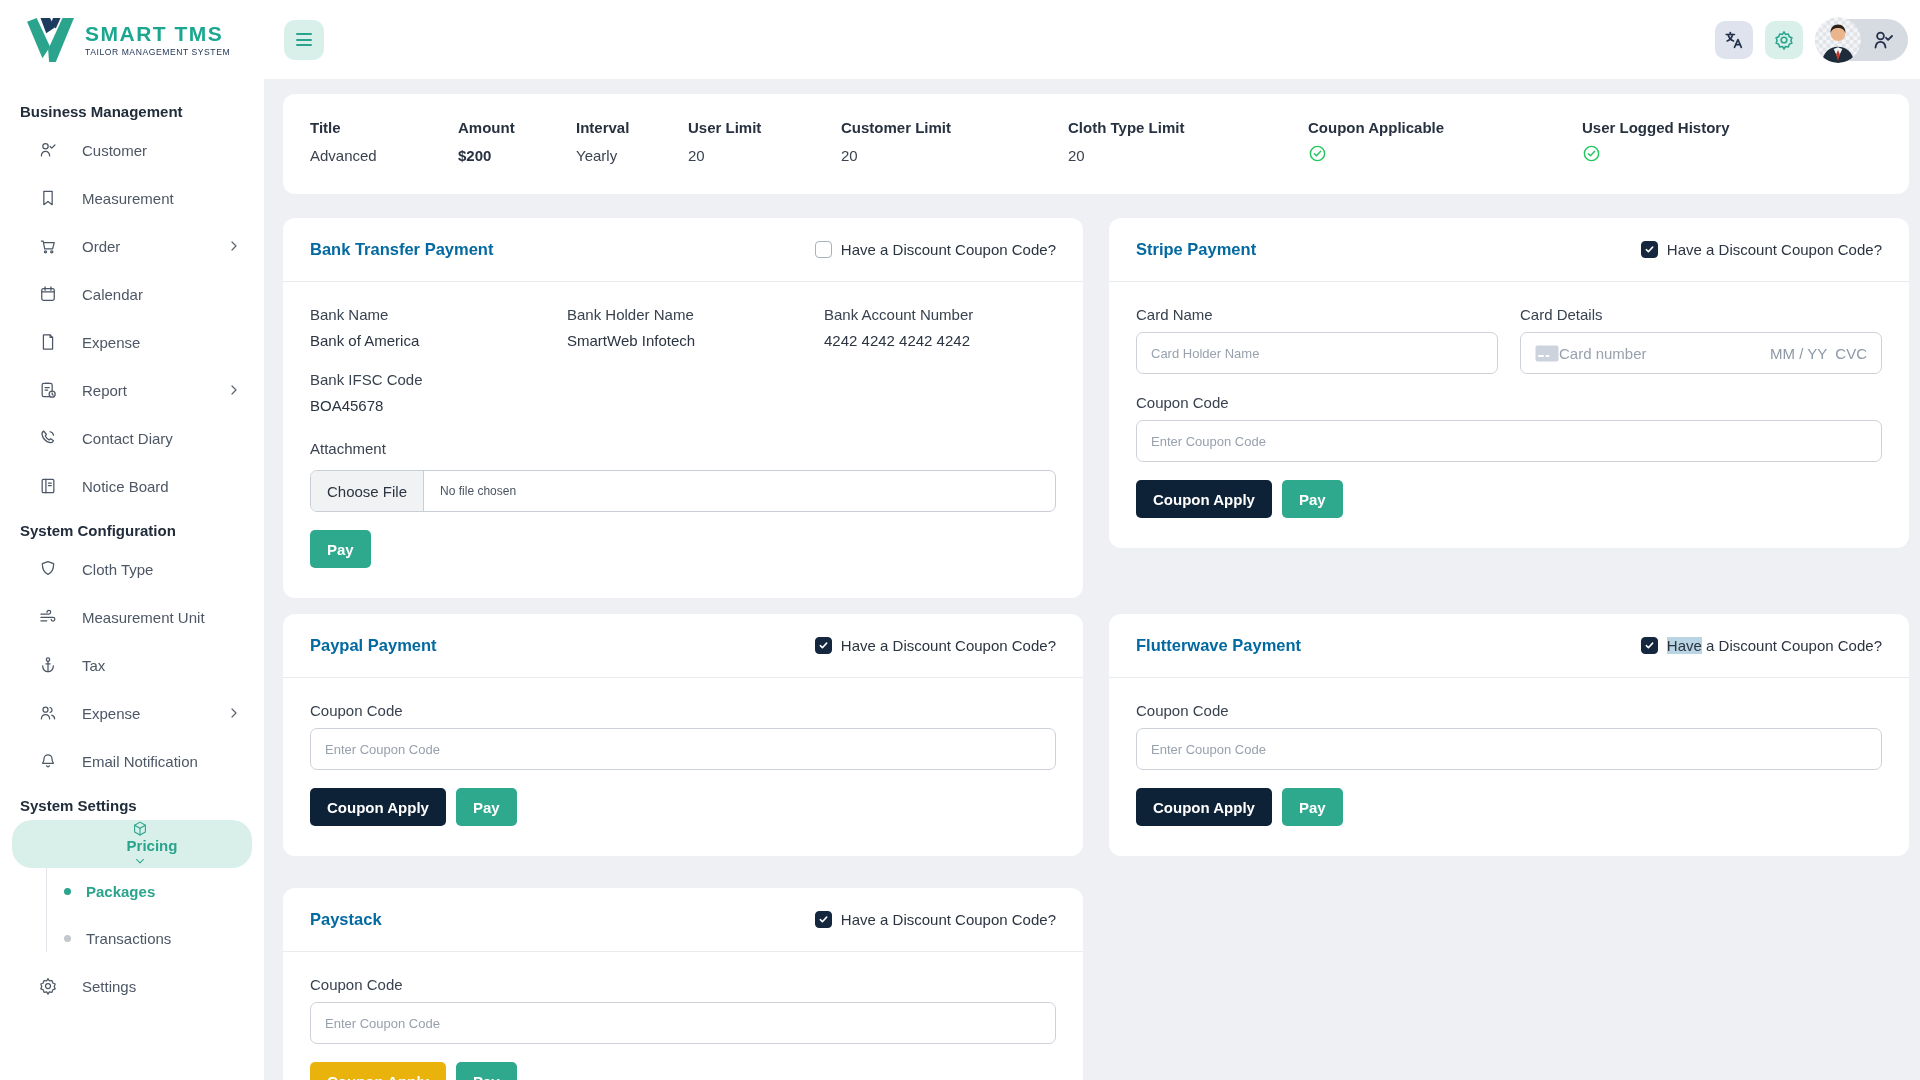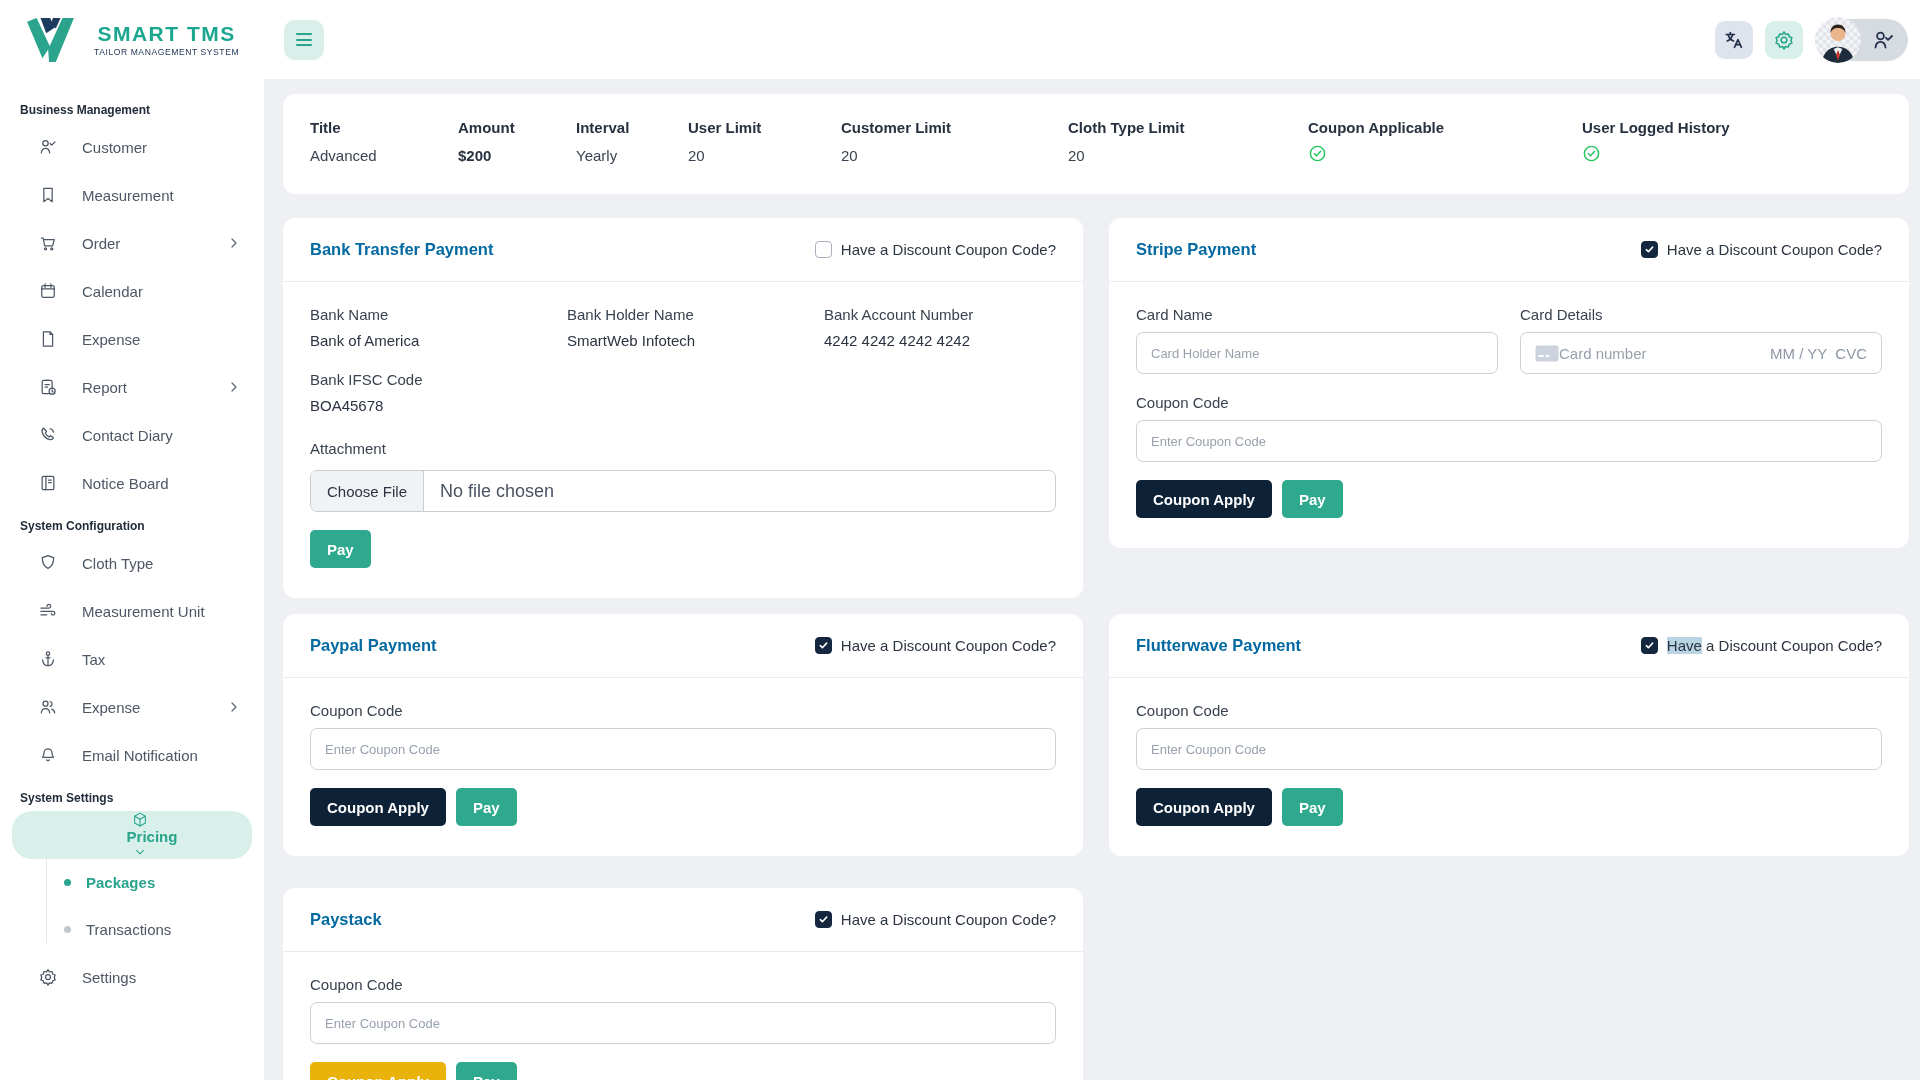--- a/index.html
+++ b/index.html
@@ -2,25 +2,25 @@
 <html><head>
 <meta charset="utf-8">
 <style>
   * { margin:0; padding:0; box-sizing:border-box; }
   html,body { width:1920px; height:1080px; overflow:hidden; background:#eef0f4;
     font-family:"Liberation Sans", sans-serif; color:#2b3441; }
   .app { display:flex; width:1920px; height:1080px; }
 
   
   .sidebar { width:264px; min-width:264px; background:#fff; height:1080px; overflow:hidden; }
-  .logo { display:flex; align-items:center; gap:18px; padding:0 0 0 26px; height:79px;text-align:center; }
+  .logo { display:flex; align-items:center; gap:9px; padding:0 0 0 26px; height:79px; }
   .logo-title { font-size:21px; font-weight:bold; color:#1ba78f; letter-spacing:1.5px; line-height:22px; }
   .logo-sub { font-size:8.6px; color:#1d3354; letter-spacing:.55px; margin-top:2px; white-space:nowrap; }
   .nav { padding-top:12px; }
-  .nav-heading { font-size:12px; font-weight:bold; color:#222d3b; padding:12px 16px 6px 20px; }
+  .nav-heading { font-size:15px; font-weight:bold; color:#222d3b; padding:12px 16px 6px 20px; }
   .nav-item { display:flex; align-items:center; height:48px; padding:0 22px 0 38px; color:#4d5765;
     font-size:15px; cursor:pointer; }
   .nav-item .ic { width:20px; height:20px; min-width:20px; }
   .nav-item .nlabel { margin-left:24px; flex:1; }
   .nav-item .chev { width:16px; height:16px; color:#5b6573; }
   .nav-item.active { background:#d9f0ea; border-radius:20px; margin:0 12px; padding:0 10px 0 26px;
     color:#2aa48c; font-weight:bold;flex-direction:column; }
   .nav-item.active .chev { color:#2aa48c; }
   .subwrap { position:relative; }
   .subline { position:absolute; left:46px; top:0; bottom:10px; width:1px; background:#e3e6ea; }
@@ -88,21 +88,21 @@
     border-radius:7px; padding:0 14px; margin-top:9px; background:#fff; }
   .cardinput input { border:none; flex:1; font-size:15px; outline:none; min-width:0;
     font-family:"Liberation Sans", sans-serif; }
   .card-hint { font-size:15px; color:#8d97a5; white-space:pre; }
   .cc-icon { width:24px; height:17px; }
   .twocol { display:grid; grid-template-columns:1fr 1fr; gap:22px; }
   .filebox { display:flex; align-items:stretch; height:42px; border:1px solid #c9ced5;
     border-radius:7px; margin-top:13px; overflow:hidden; background:#fff; cursor:pointer; }
   .filebtn { background:#f1f2f3; border-right:1px solid #c9ced5; display:flex; align-items:center;
     padding:0 16px; font-size:15px; color:#2b3440; }
-  .filetxt { display:flex; align-items:center; padding:0 16px; font-size:18px; color:#4a5462; }
+  .filetxt { display:flex; align-items:center; padding:0 16px; font-size:12px; color:#4a5462; }
   .btnrow { display:flex; gap:10px; margin-top:18px; }
   .btn { border:none; border-radius:5px; padding:0 17px; height:38px; font-size:15px;
     font-weight:bold; color:#fff; cursor:pointer; font-family:"Liberation Sans", sans-serif; }
   .btn.teal { background:#2fa98e; }
   .btn.navy { background:#0e2237; }
   .btn.yellow { background:#e9b30b; }
   .ic { display:block; }
 </style>
 </head>
 <body>

